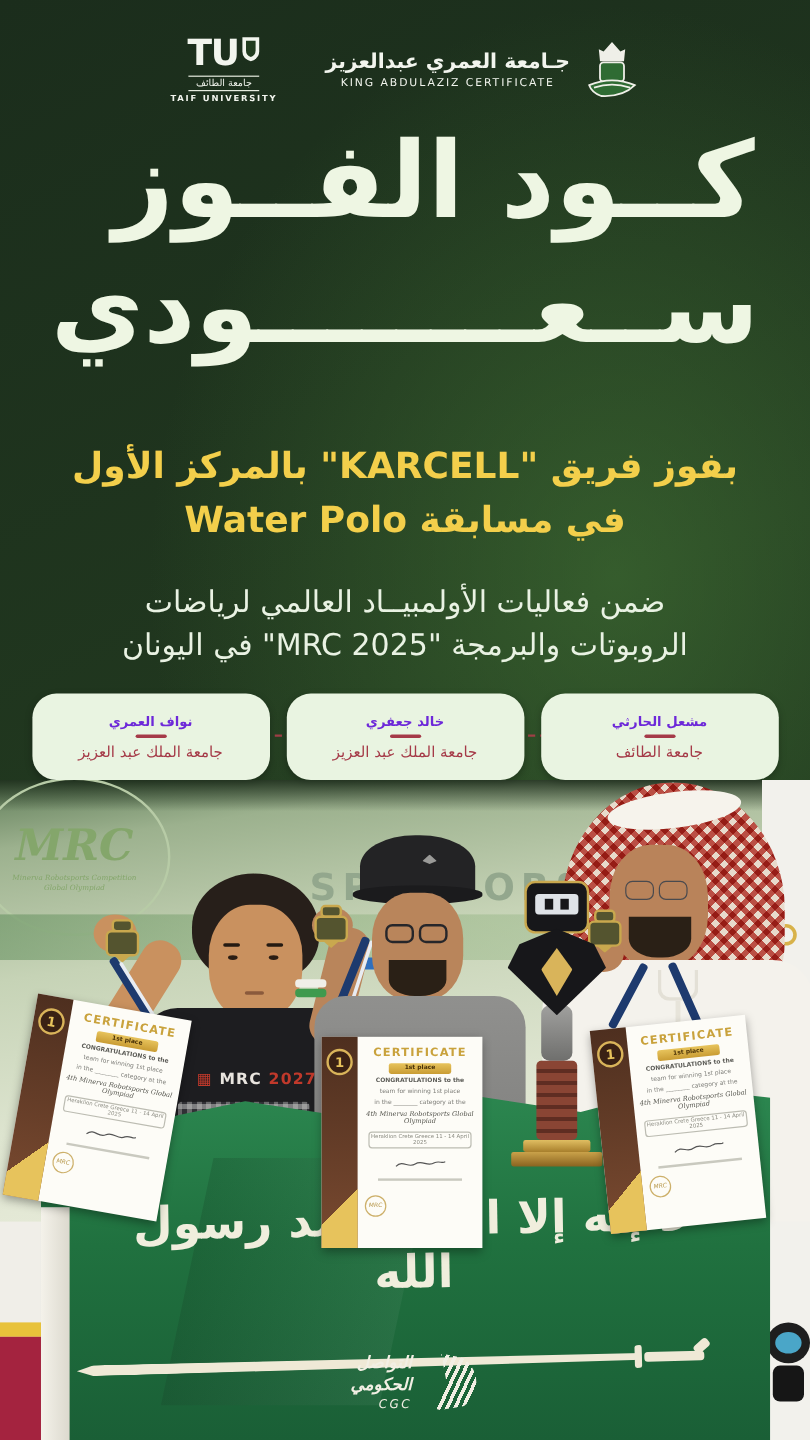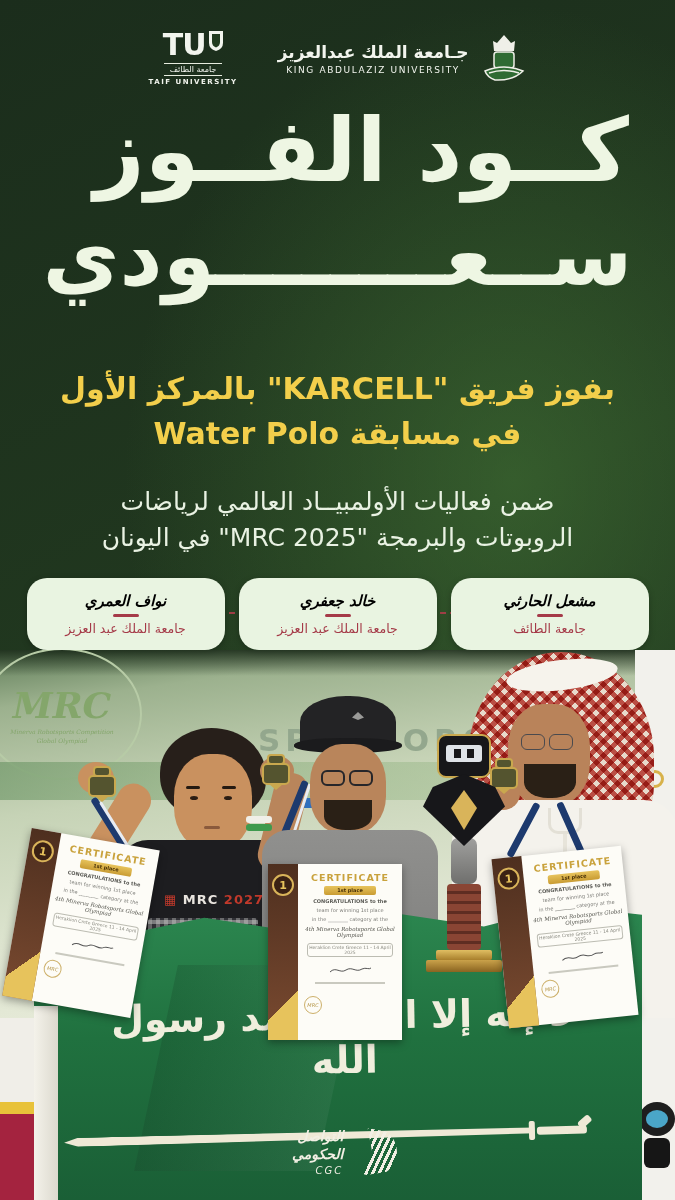--- a/index.html
+++ b/index.html
@@ -23,21 +23,21 @@
   .headline{position:absolute;top:96px;width:100%;text-align:center;color:#eef6e3;direction:rtl;}
   .headline .l1{font-size:88px;font-weight:800;line-height:1.25;margin-left:48px;}
   .headline .l2{font-size:84px;font-weight:700;line-height:1.2;}
   
   .subtitle{position:absolute;top:366px;width:100%;text-align:center;color:#f3cf4b;font-weight:700;font-size:30px;line-height:1.5;direction:rtl;}
   .desc{position:absolute;top:484px;width:100%;text-align:center;color:#e9f2e3;font-size:25px;line-height:1.45;direction:rtl;}
   
   .winners{position:absolute;top:578px;left:0;width:100%;height:72px;direction:rtl;display:flex;justify-content:center;gap:14px;padding:0 26px;}
   .winners-dash{position:absolute;top:34px;left:28px;right:28px;border-top:2px dashed rgba(173,62,74,.9);z-index:0;}
   .badge{position:relative;z-index:1;width:198px;background:#e9f4e1;border-radius:20px;display:flex;flex-direction:column;align-items:center;justify-content:center;padding:6px 8px;box-shadow:0 2px 6px rgba(0,0,0,.25);}
-  .badge .name{color:#000000;font-weight:800;font-size:15px;font-style:italic;}
+  .badge .name{color:#6d28d9;font-weight:800;font-size:11px;}
   .badge .rule{width:26px;height:3px;border-radius:2px;background:#a53a48;margin:4px 0;}
   .badge .org{color:#a53a48;font-size:12.5px;}
   
   .photo{position:absolute;top:650px;left:0;width:675px;height:550px;overflow:hidden;
          background:linear-gradient(172deg,#5f7c58 0%,#9cb18e 9%,#c6d3b6 26%,#dde4cf 46%,#e9ecdb 66%,#edeede 100%);}
   .photo-blend{position:absolute;top:0;left:0;width:100%;height:26px;background:linear-gradient(180deg,rgba(24,40,23,.85),rgba(24,40,23,0));z-index:1;}
   .mrc-circle{position:absolute;left:-18px;top:-2px;width:160px;height:132px;border:2px solid #b7cba6;border-radius:50%;z-index:1;display:flex;flex-direction:column;align-items:center;justify-content:center;color:#84a66b;}
   .mrc-circle .big{font-family:"DejaVu Serif",serif;font-style:italic;font-size:36px;font-weight:700;}
   .mrc-circle .sm{font-family:"DejaVu Serif",serif;font-style:italic;font-size:6px;margin-top:2px;}
   .sponsors{position:absolute;left:258px;top:72px;z-index:1;font-size:31px;font-weight:800;letter-spacing:5px;color:#93a78d;}
@@ -164,22 +164,22 @@
         <svg width="16" height="22" viewBox="0 0 16 22">
             <path d="M1 1 H15 V13 Q15 19 8 21 Q1 19 1 13 Z" fill="#f2f5ee"></path>
             <path d="M4 4 H12 V12 Q12 16 8 17.5 Q4 16 4 12 Z" fill="#223c20"></path>
           </svg>
       </div>
       <span class="tu-ar">جامعة الطائف</span>
       <span class="tu-en">TAIF UNIVERSITY</span>
     </div>
     <div class="kau">
       <div class="kau-text">
-        <span class="kau-ar">جـامعة الملك عبدالعزيز</span>
-        <span class="kau-en">KING ABDULAZIZ UNIVERSITY</span>
+        <span class="kau-ar">جـامعة العمري عبدالعزيز</span>
+        <span class="kau-en">KING ABDULAZIZ CERTIFICATE</span>
       </div>
       <svg width="46" height="50" viewBox="0 0 46 50">
         <path d="M23 2 L30 10 L34 8 L33 18 L13 18 L12 8 L16 10 Z" fill="#efeFe8"></path>
         <rect x="13" y="19" width="20" height="16" rx="3" fill="#2f6b33" stroke="#eFeFe8" stroke-width="1.5"></rect>
         <path d="M4 38 Q23 30 42 38 Q32 48 14 47 Q6 44 4 38 Z" fill="#2f6b33" stroke="#efefe8" stroke-width="1.5"></path>
         <path d="M8 40 Q23 35 38 40" stroke="#efefe8" stroke-width="1.5" fill="none"></path>
       </svg>
     </div>
   </div>
 

